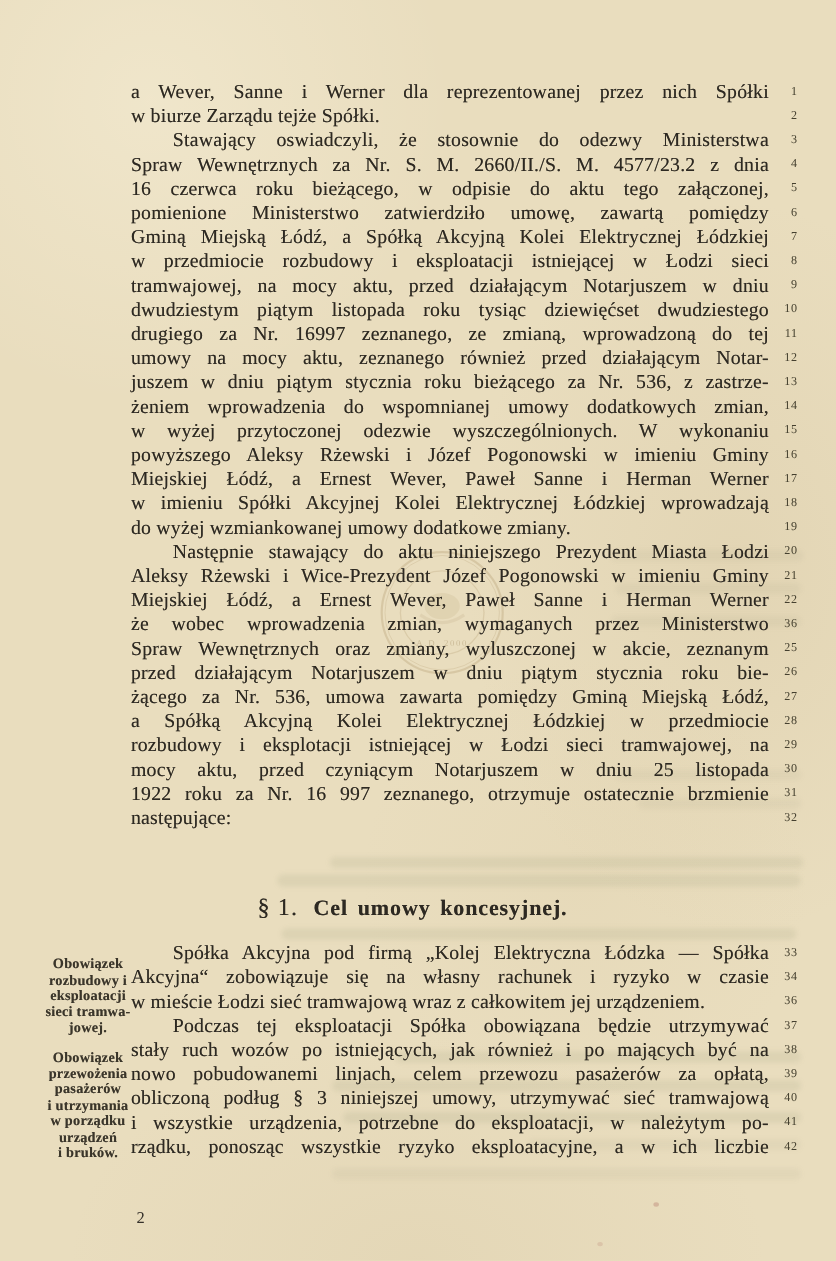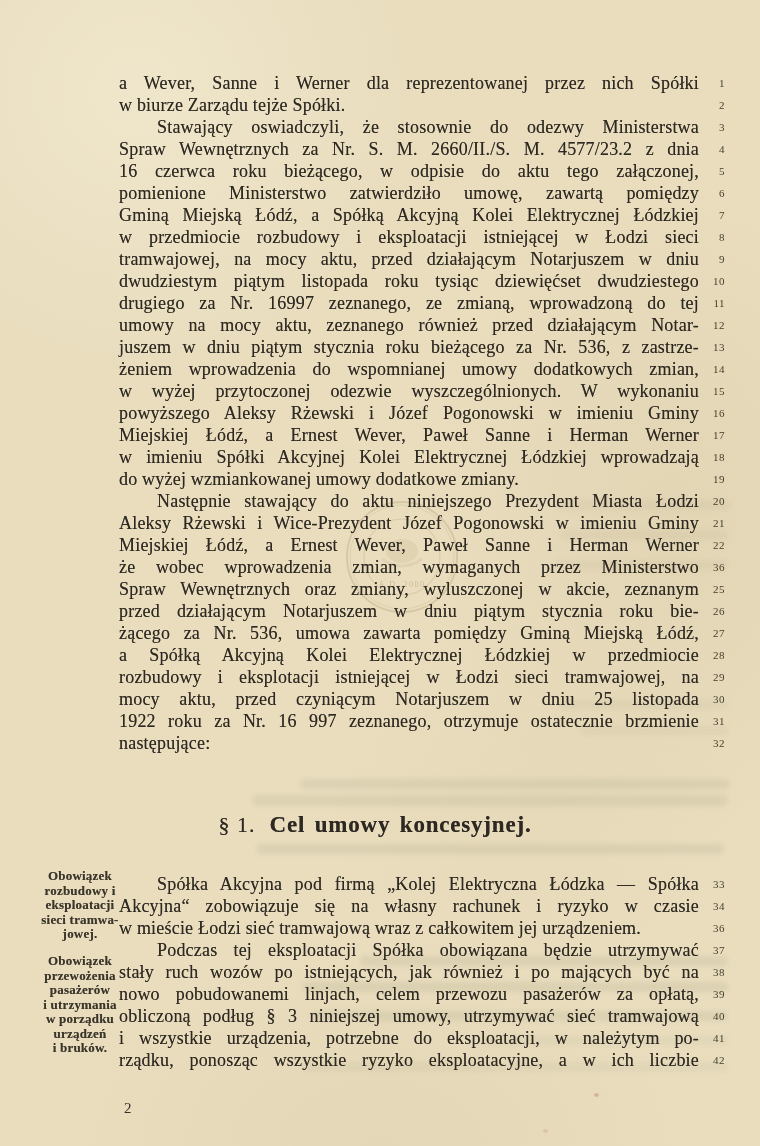--- a/index.html
+++ b/index.html
@@ -53,21 +53,21 @@
     white-space: nowrap;
   }
   .heading .hp {
     font-size: 22px;
     font-weight: 400;
     letter-spacing: 1px;
     margin-right: 14px;
     text-shadow: 0 0 0.5px rgba(43,38,30,0.6);
   }
   .heading .ht {
-    font-size: 23px;
+    font-size: 20px;
     font-weight: 700;
     letter-spacing: 0.8px;
     word-spacing: 3px;
     text-shadow: 0 0 0.6px rgba(35,30,22,0.6);
   }
   .margin-note {
     position: absolute;
     left: 24px;
     width: 112px;
     text-align: center;
@@ -262,21 +262,21 @@
     <div class="tline">
       <span class="lt">następujące:</span>
       <span class="ln">32</span>
     </div>
   </div>
 
 <div class="heading">
   <span class="hp">§ 1.</span><span class="ht">Cel umowy koncesyjnej.</span>
 </div>
 
-<div class="text-block" id="block2" style="top:873px;">
+<div class="text-block" id="block2" style="top:855px;">
     <div class="tline j i">
       <span class="lt">Spółka Akcyjna pod firmą „Kolej Elektryczna Łódzka — Spółka</span>
       <span class="ln">33</span>
     </div>
     <div class="tline j">
       <span class="lt">Akcyjna“ zobowiązuje się na własny rachunek i ryzyko w czasie</span>
       <span class="ln">34</span>
     </div>
     <div class="tline">
       <span class="lt">w mieście Łodzi sieć tramwajową wraz z całkowitem jej urządzeniem.</span>

